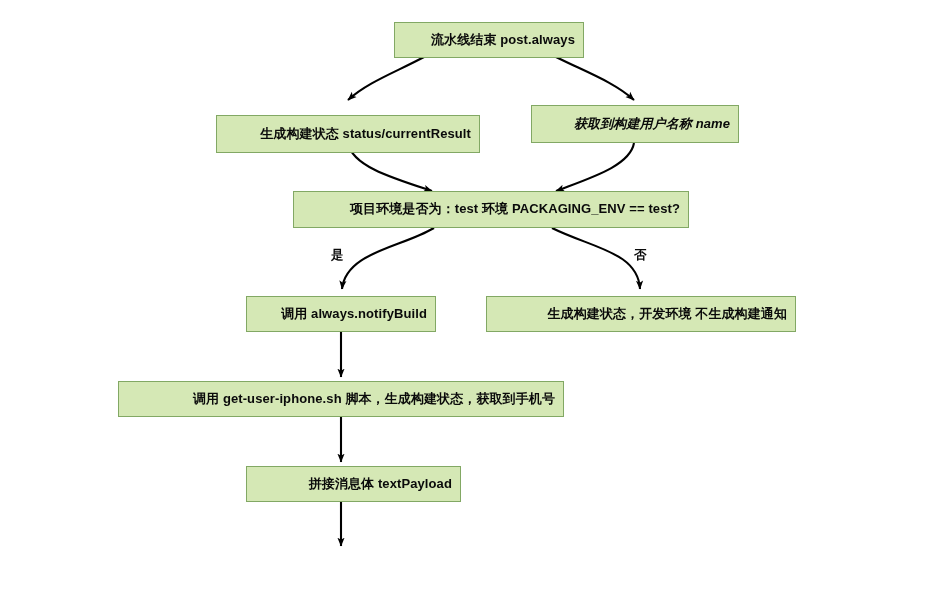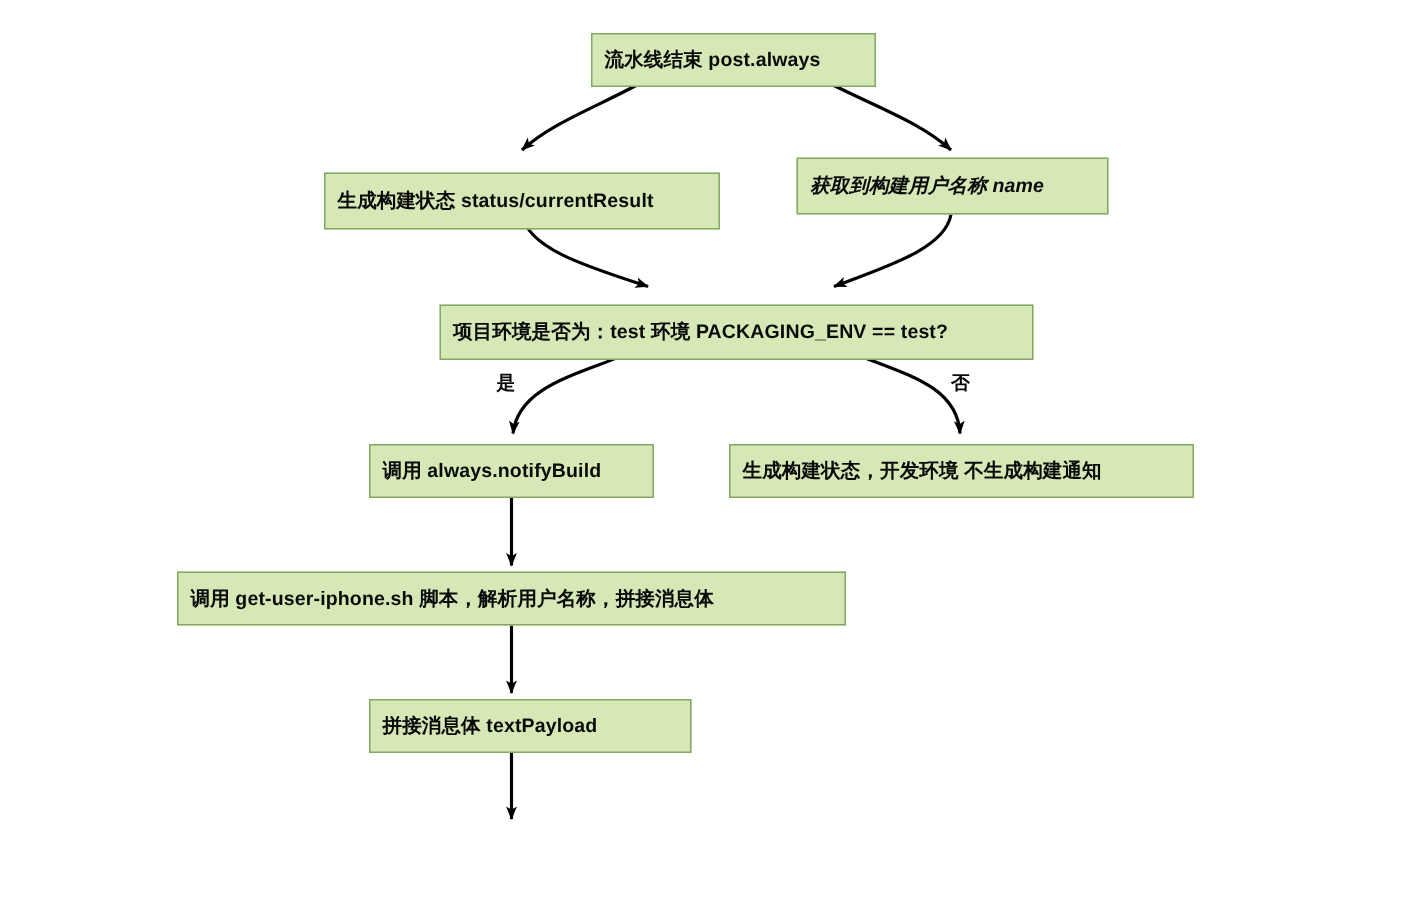--- a/index.html
+++ b/index.html
@@ -23,21 +23,21 @@
     height: 606px;
     pointer-events: none;
   }
   .node {
     position: absolute;
     box-sizing: border-box;
     background: #d5e8b5;
     border: 1px solid #82a864;
     display: flex;
     align-items: center;
-    justify-content: flex-start;
+    justify-content: flex-end;
     text-align: center;
     color: #0a0a0a;
     font-size: 13px;
     font-weight: 600;
     letter-spacing: 0.1px;
     line-height: 1.25;
     padding: 0 8px;
     white-space: nowrap;
   }
   .edge-label {
@@ -90,38 +90,38 @@
   </div>
 
   <div class="node" style="left:216px; top:105px; width:264px; height:38px;margin-top:10px;">
     <span>生成构建状态 status/currentResult</span>
   </div>
 
   <div class="node" style="left:531px; top:105px; width:208px; height:38px;font-style:italic;">
     <span>获取到构建用户名称 name</span>
   </div>
 
-  <div class="node" style="left:293px; top:191px; width:396px; height:37px;margin-top:12px;">
+  <div class="node" style="left:293px; top:191px; width:396px; height:37px;">
     <span>项目环境是否为：test 环境 PACKAGING_ENV == test?</span>
   </div>
 
   <div class="edge-label" style="left:330px; top:249px;">是</div>
 
   <div class="edge-label" style="left:633px; top:249px;">否</div>
 
   <div class="node" style="left:246px; top:296px; width:190px; height:36px;">
     <span>调用 always.notifyBuild</span>
   </div>
 
   <div class="node" style="left:486px; top:296px; width:310px; height:36px;">
     <span>生成构建状态，开发环境 不生成构建通知</span>
   </div>
 
   <div class="node" style="left:118px; top:381px; width:446px; height:36px;">
-    <span>调用 get-user-iphone.sh 脚本，解析用户名称，拼接消息体</span>
+    <span>调用 get-user-iphone.sh 脚本，生成构建状态，获取到手机号</span>
   </div>
 
   <div class="node" style="left:246px; top:466px; width:215px; height:36px;">
     <span>拼接消息体 textPayload</span>
   </div>
 
 
 </div>
 
 </body></html>

